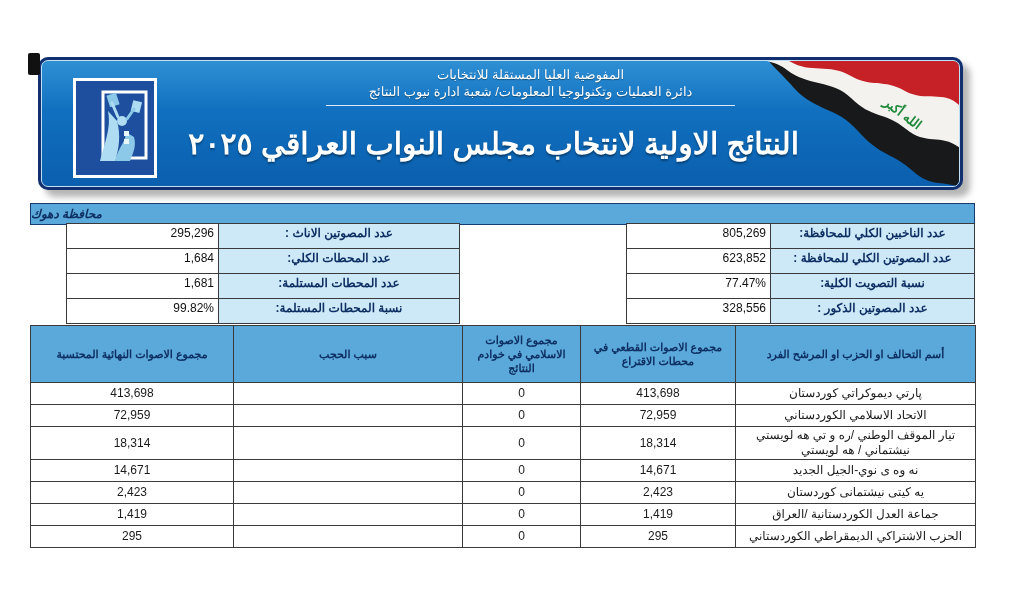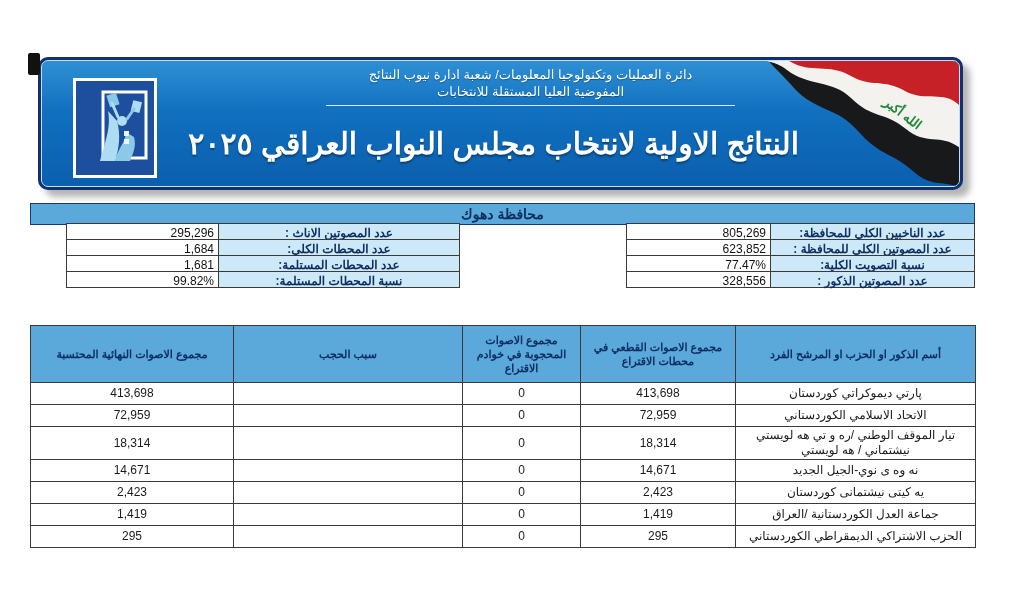--- a/index.html
+++ b/index.html
@@ -25,27 +25,27 @@
   .flag{position:absolute;right:-1px;top:-1px;width:212px;height:131px;}
   .banner-text{position:absolute;left:220px;right:160px;top:5px;text-align:center;color:#fff;direction:rtl;}
   .banner-line{font-size:13px;line-height:17px;text-shadow:0 1px 1px rgba(0,0,0,.35);}
   .banner-divider{height:1px;background:rgba(255,255,255,.85);width:76%;margin:5px auto 0;}
   .banner-title{font-size:30px;font-weight:bold;line-height:40px;margin-top:18px;
           text-shadow:0 2px 2px rgba(0,0,0,.35);white-space:nowrap;}
 
   
   .gov-bar{position:absolute;left:30px;top:203px;width:945px;height:22px;box-sizing:border-box;
           background:var(--hdr-fill);border:1px solid #17396f;color:var(--navy);
-          font-weight:bold;font-size:14px;text-align:center;line-height:20px;direction:rtl;}
+          font-weight:bold;font-size:12px;text-align:left;line-height:20px;direction:rtl;font-style:italic;}
 
   
   .sum-group{position:absolute;top:224px;}
   .sum-group.left{left:30px;width:430px;}
   .sum-group.right{left:590px;width:385px;border-radius:30px;}
-  .sum-row{display:flex;margin-top:-1px;height:17px;padding-left:36px;}
+  .sum-row{display:flex;margin-top:-1px;height:26px;padding-left:36px;}
   .sum-value{box-sizing:border-box;border:1px solid var(--cell-border);background:#fff;
           font-size:12px;color:#111;text-align:right;padding:1px 4px 0 2px;line-height:16px;}
   .sum-group.left  .sum-value{width:153px;}
   .sum-group.right .sum-value{width:145px;}
   .sum-label{box-sizing:border-box;flex:1;border:1px solid var(--cell-border);margin-left:-1px;
           background:var(--label-fill);color:var(--navy);font-weight:bold;font-size:12px;
           text-align:center;direction:rtl;padding-top:1px;line-height:16px;}
 
   
   table.results{position:absolute;left:30px;top:325px;width:945px;border-collapse:collapse;
@@ -83,22 +83,22 @@
           <rect x="36" y="17" width="10" height="12" fill="#8cc8e8" transform="rotate(-18 41 23)"></rect>
           <rect x="60" y="24" width="9" height="11" fill="#aedcf2" transform="rotate(14 64 29)"></rect>
           <rect x="52" y="54" width="5" height="5" fill="#e8f6fd"></rect>
           <rect x="52" y="62" width="5" height="5" fill="#e8f6fd"></rect>
           <path d="M46,40 L40,26" stroke="#aedcf2" stroke-width="3" stroke-linecap="round"></path>
           <path d="M55,42 L62,32" stroke="#8cc8e8" stroke-width="3" stroke-linecap="round"></path>
         </svg>
       </div>
 
       <div class="banner-text">
+        <div class="banner-line">المفوضية العليا المستقلة للانتخابات</div>
         <div class="banner-line">دائرة العمليات وتكنولوجيا المعلومات/ شعبة ادارة نيوب النتائج</div>
-        <div class="banner-line">المفوضية العليا المستقلة للانتخابات</div>
         <div class="banner-divider"></div>
         <div class="banner-title">النتائج الاولية لانتخاب مجلس النواب العراقي ٢٠٢٥</div>
       </div>
     </div>
   </div>
 
   <div class="gov-bar">محافظة دهوك</div>
 
   <div id="summary-left" class="sum-group left">
       <div class="sum-row">
@@ -142,23 +142,23 @@
       <col style="width:203px">
         <col style="width:229px">
         <col style="width:118px">
       <col style="width:155px">
         <col style="width:240px">
     </colgroup>
     <thead>
       <tr>
         <th>مجموع الاصوات النهائية المحتسبة</th>
         <th>سبب الحجب</th>
-        <th>مجموع الاصوات المحجوبة في خوادم الاقتراع</th>
+        <th>مجموع الاصوات الاسلامي في خوادم النتائج</th>
         <th>مجموع الاصوات القطعي في محطات الاقتراع</th>
-        <th>أسم الذكور او الحزب او المرشح الفرد</th>
+        <th>أسم التحالف او الحزب او المرشح الفرد</th>
       </tr>
     </thead>
     <tbody id="results-body">
         <tr>
           <td class="cell-final">413,698</td>
           <td class="cell-reason"></td>
           <td class="cell-withheld">0</td>
           <td class="cell-polling">413,698</td>
           <td class="cell-name">پارتي ديموكراتي كوردستان</td>
         </tr>

